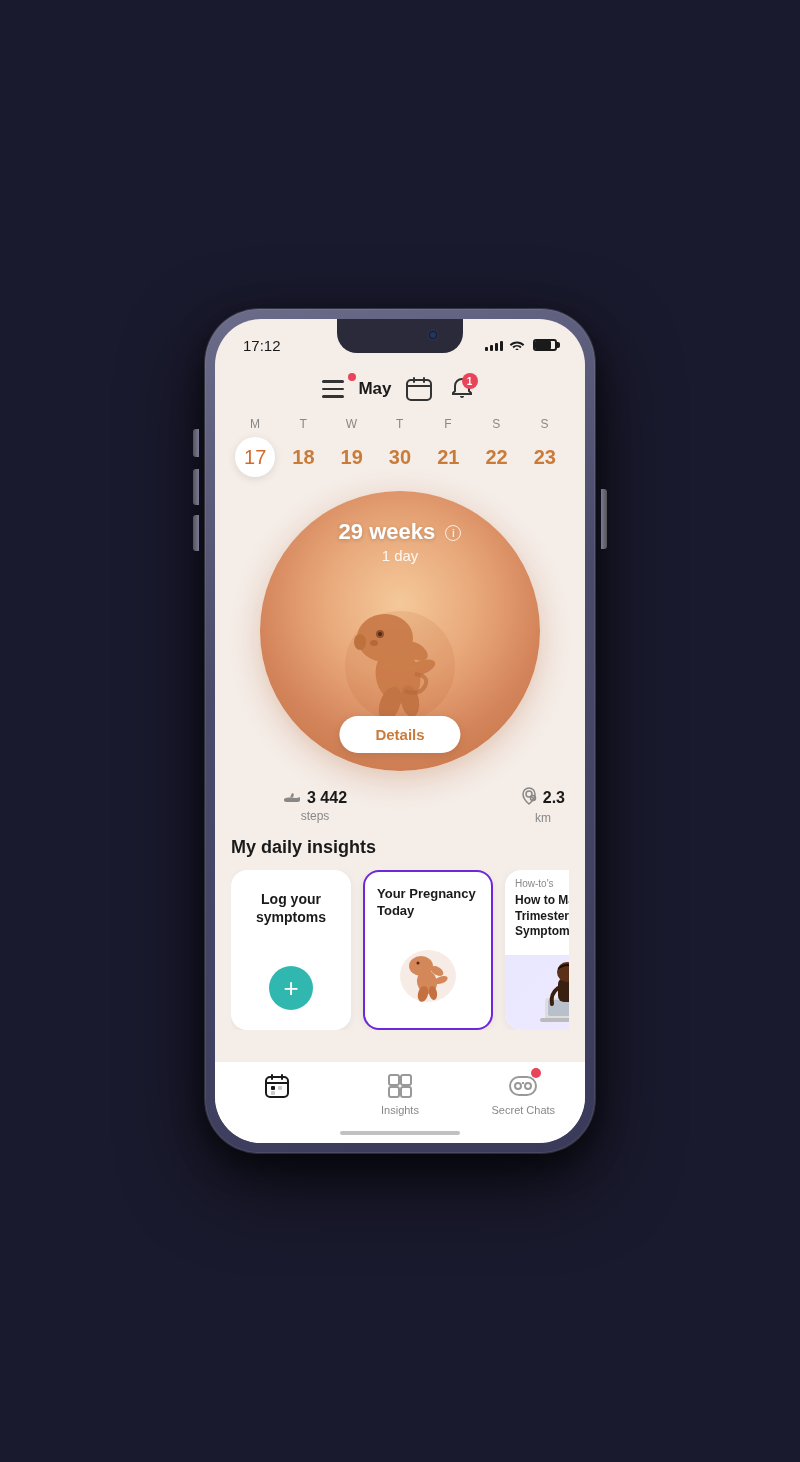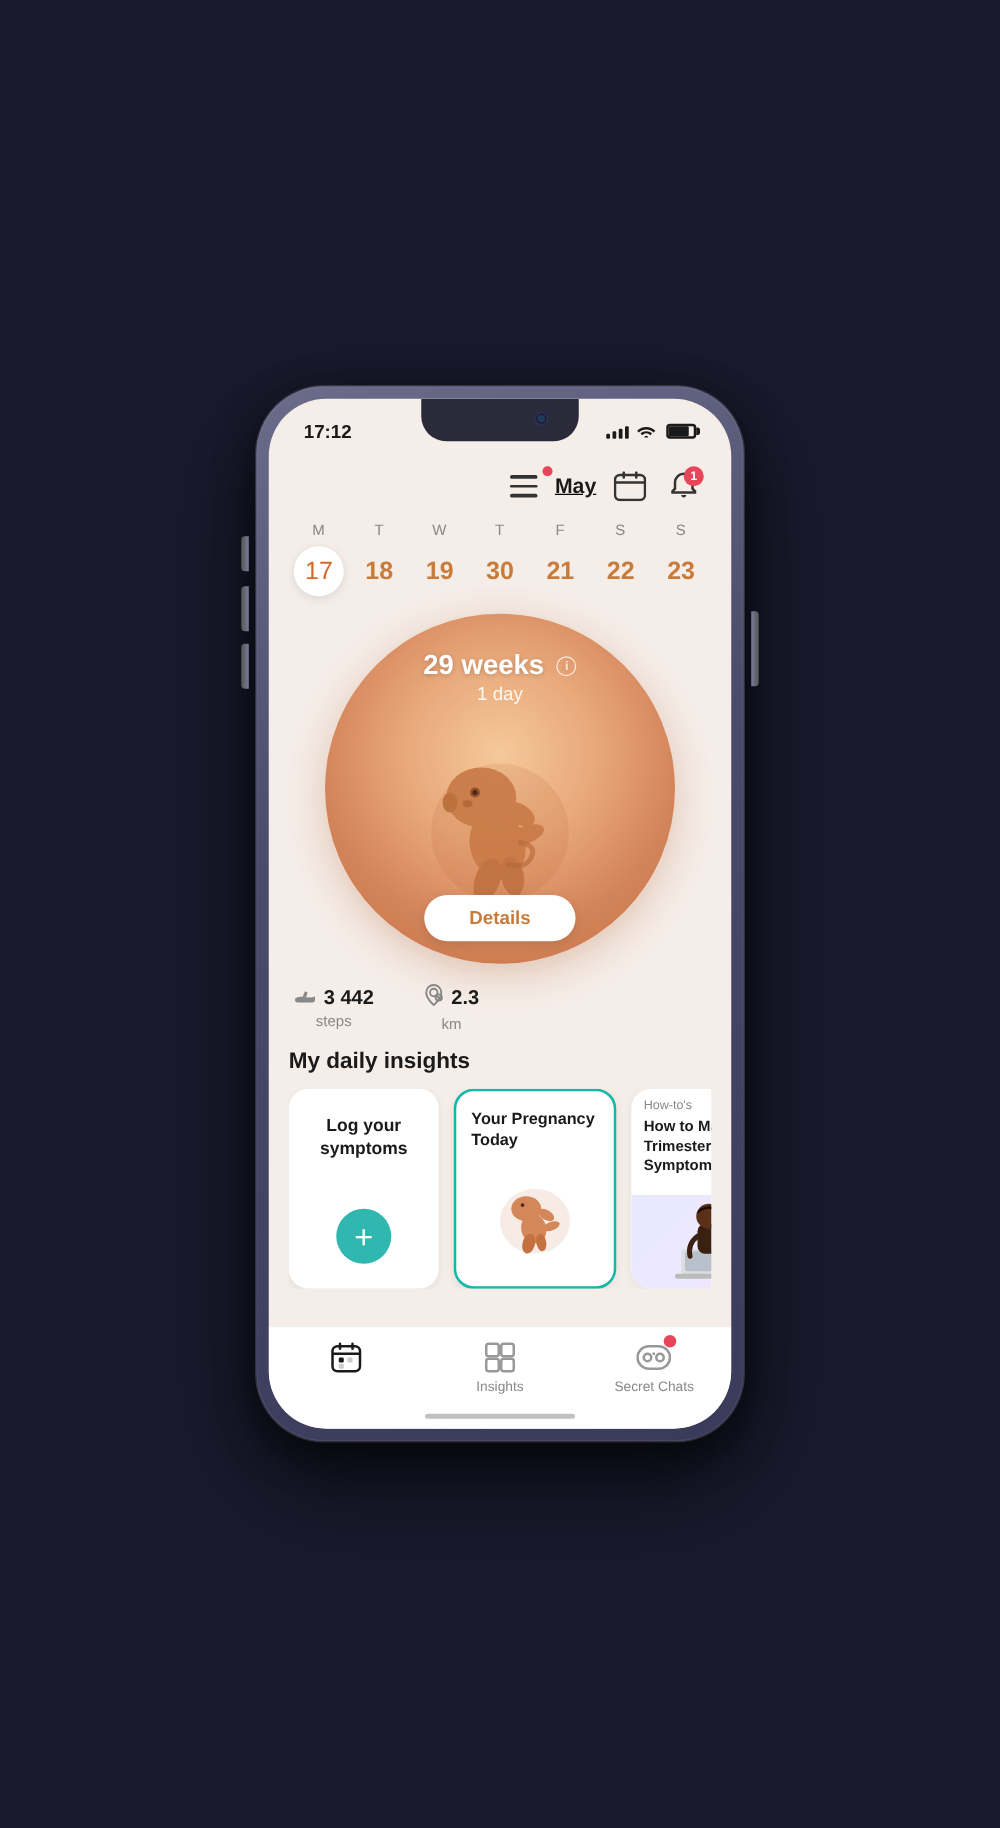--- a/index.html
+++ b/index.html
@@ -74,21 +74,21 @@
     
     .status-bar {
       display: flex;
       justify-content: space-between;
       align-items: center;
       padding: 12px 28px 4px;
       height: 44px;
     }
     .status-time {
       font-size: 15px;
-      font-weight: 700;
+      font-weight: 400;
       color: #1a1a1a;
     }
     .status-icons {
       display: flex;
       align-items: center;
       gap: 6px;
     }
     .signal-bars {
       display: flex;
       align-items: flex-end;
@@ -126,24 +126,23 @@
     .battery-fill {
       width: 80%;
       height: 100%;
       background: #1a1a1a;
       border-radius: 1px;
     }
 
     
     .header {
       display: flex;
-      justify-content: flex-end;
+      justify-content: center;
       align-items: center;
       padding: 8px 22px 6px;
-      text-decoration: underline;
     }
     .menu-btn {
       width: 36px;
       height: 36px;
       display: flex;
       flex-direction: column;
       justify-content: center;
       gap: 5px;
       cursor: pointer;
       position: relative;
@@ -299,24 +298,25 @@
       font-size: 15px;
       font-weight: 600;
       color: #c97c3a;
       cursor: pointer;
       box-shadow: 0 2px 8px rgba(0,0,0,0.1);
     }
 
     
     .steps-section {
       display: flex;
-      justify-content: flex-start;
+      justify-content: space-between;
       gap: 40px;
       padding: 16px 20px 8px;
       align-items: center;
+      margin-left: 48px;
     }
     .steps-item {
       display: flex;
       flex-direction: column;
       align-items: center;
       gap: 2px;
     }
     .steps-icon-row {
       display: flex;
       align-items: center;
@@ -359,21 +359,21 @@
       height: 160px;
       display: flex;
       flex-direction: column;
       align-items: center;
       justify-content: space-between;
       padding: 20px 16px;
     }
     .insight-card.pregnancy-card {
       width: 130px;
       height: 160px;
-      border: 2px solid #14b8a6;
+      border: 2px solid #6d28d9;
       display: flex;
       flex-direction: column;
       justify-content: space-between;
       padding: 14px 12px 12px;
     }
     .insight-card.howto-card {
       width: 130px;
       height: 160px;
       display: flex;
       flex-direction: column;

